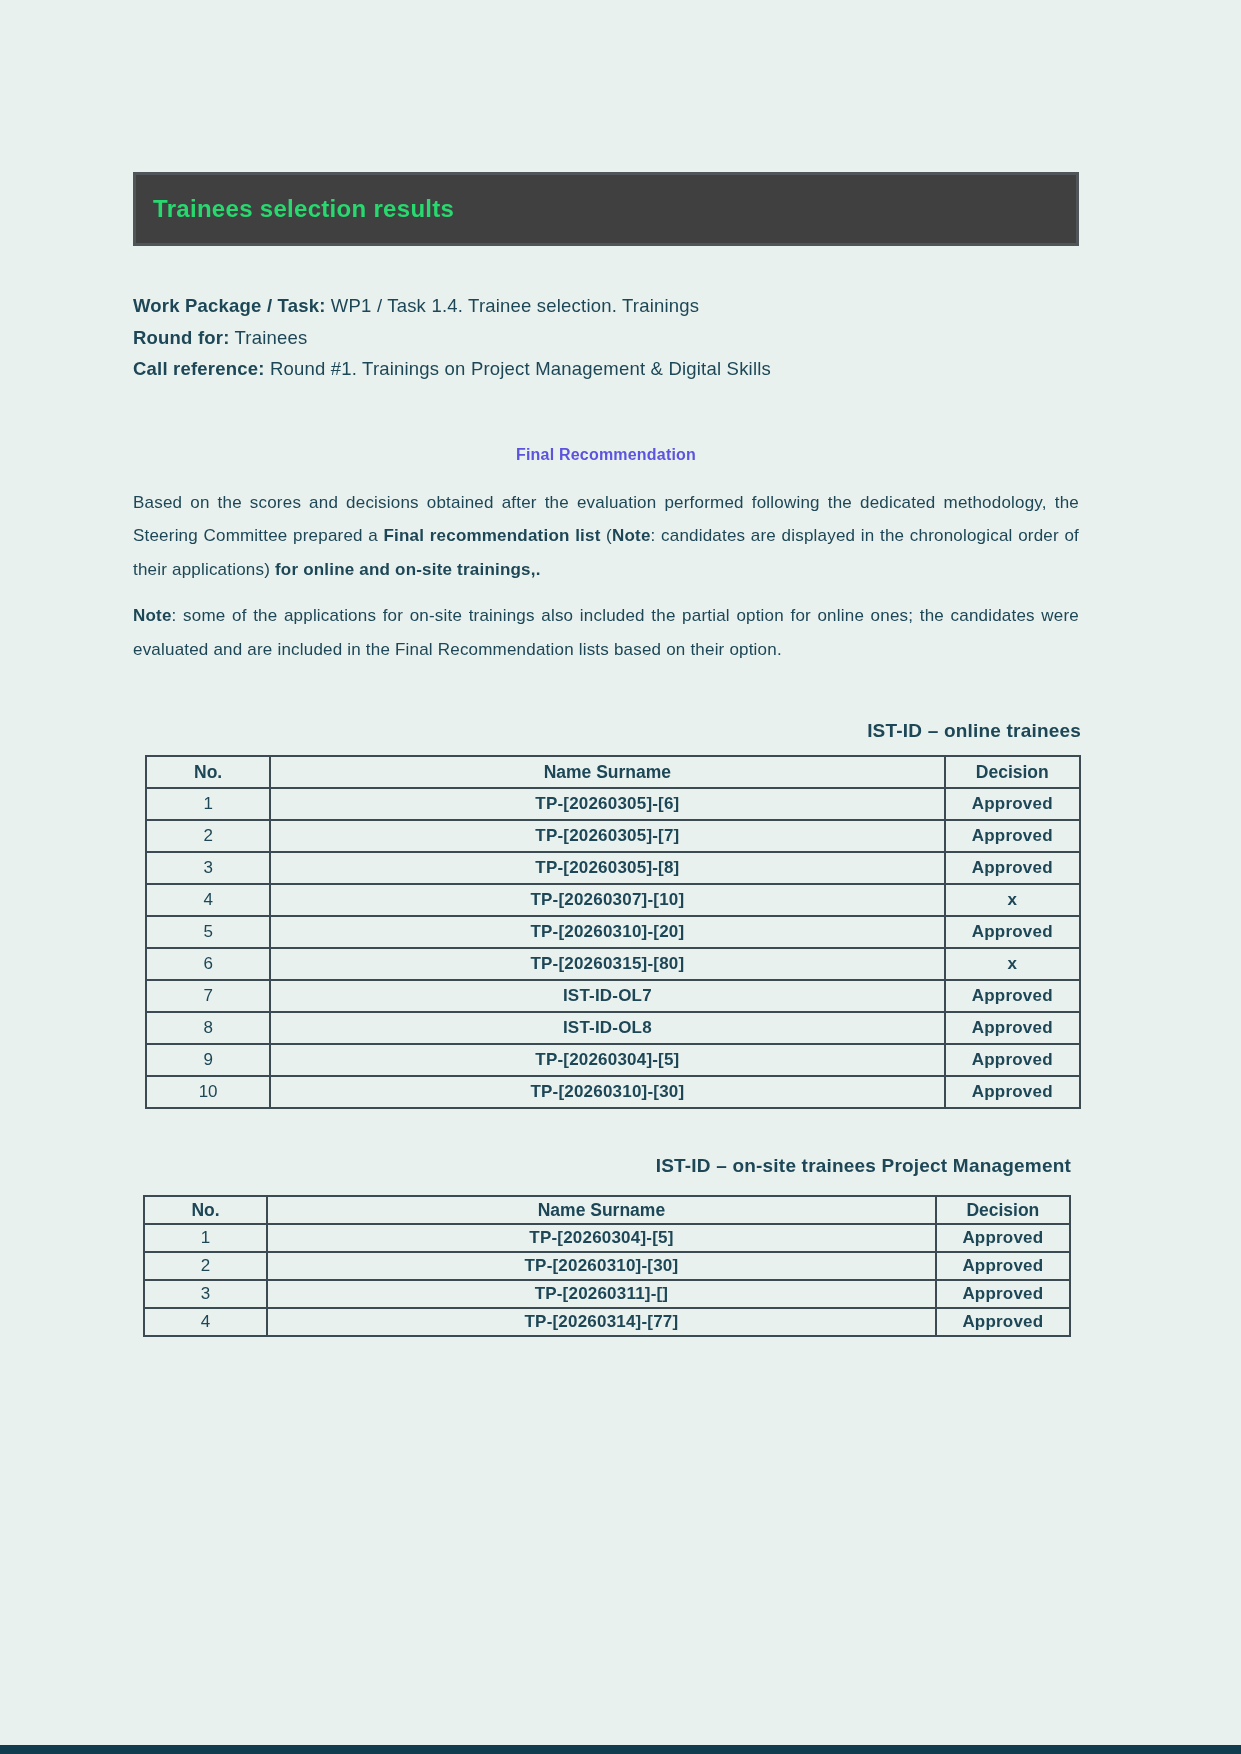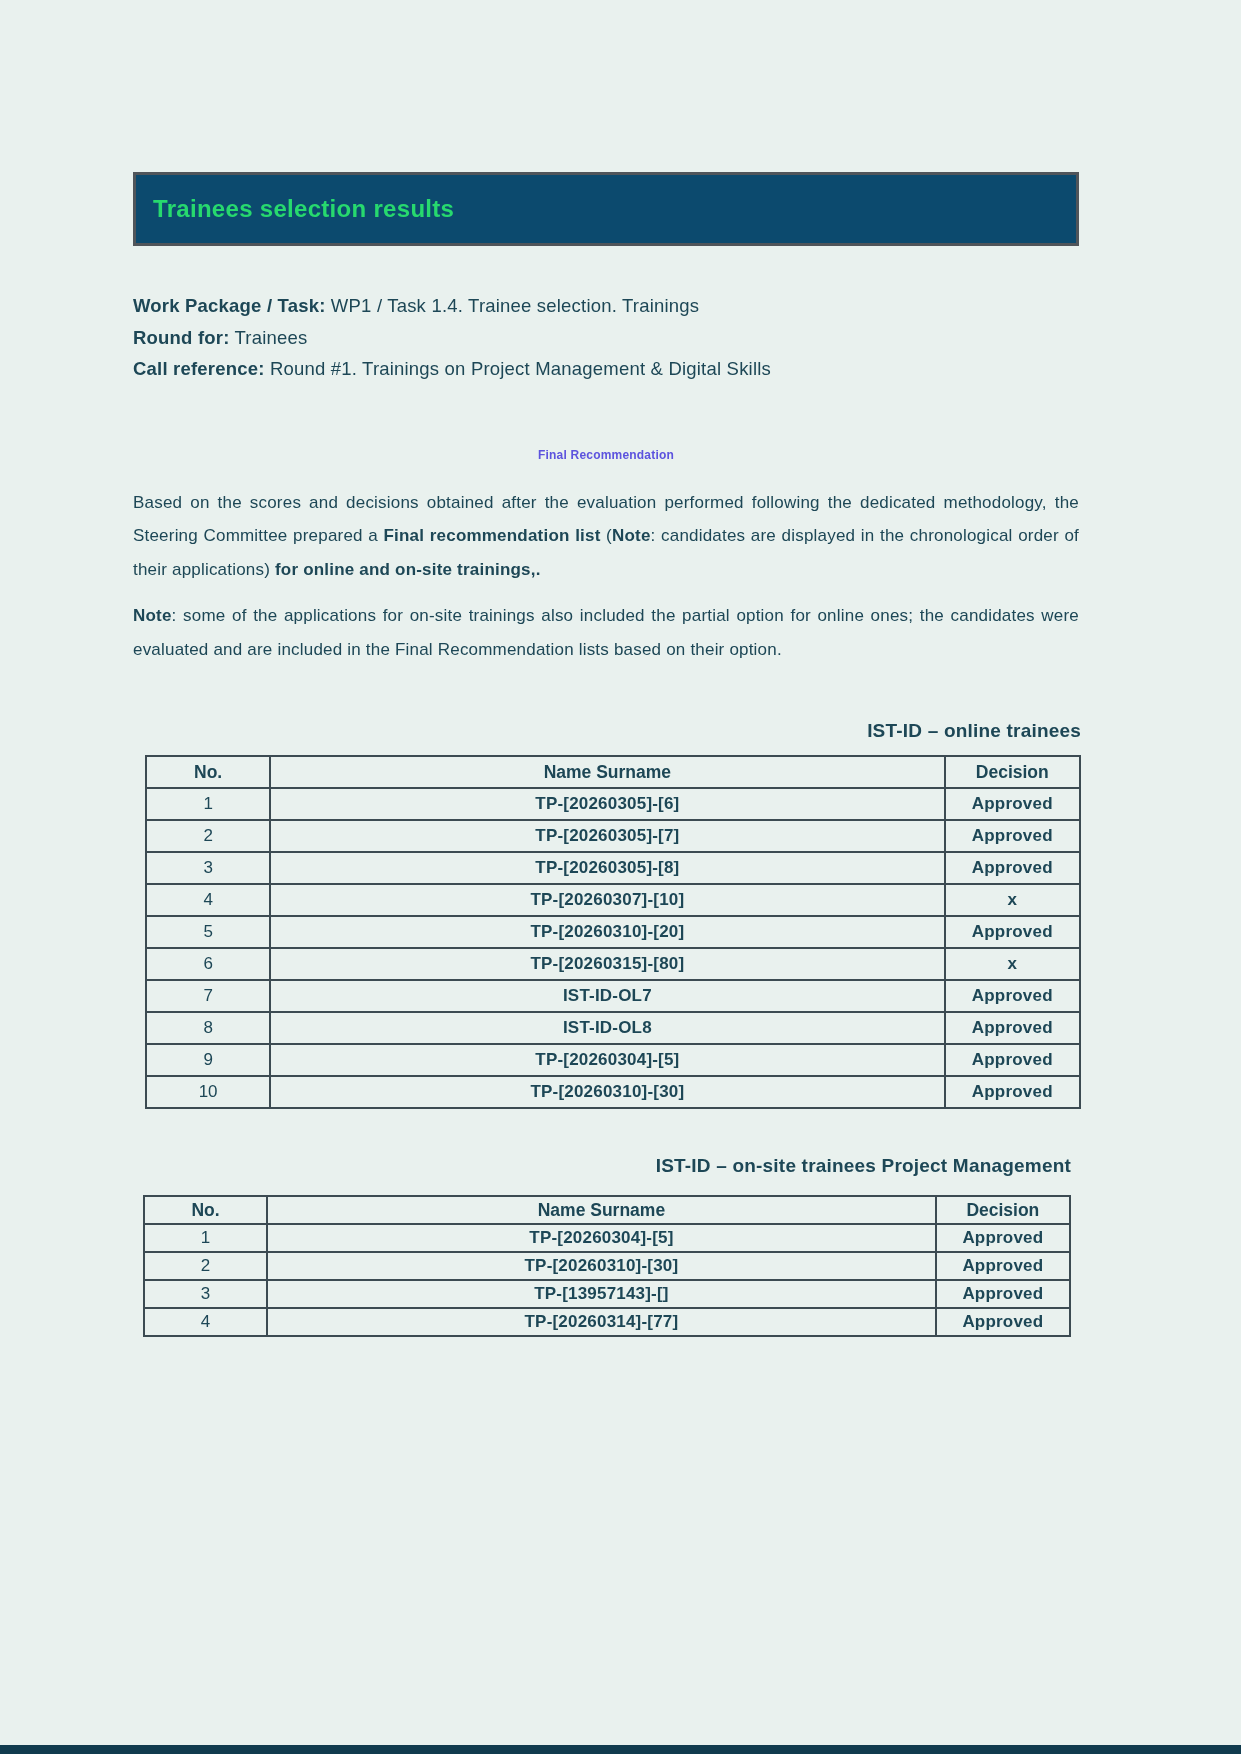--- a/index.html
+++ b/index.html
@@ -15,21 +15,21 @@
   .content {
     position: absolute;
     left: 133px;
     top: 172px;
     width: 946px;
   }
   .banner {
     box-sizing: border-box;
     width: 946px;
     height: 74px;
-    background: #0c4a6e;
+    background: #404040;
     border: 3px solid #50555a;
     display: flex;
     align-items: center;
     padding-left: 17px;
   }
   .banner .title {
     color: #27d96e;
     font-size: 24px;
     font-weight: bold;
     letter-spacing: 0.3px;
@@ -38,21 +38,21 @@
     margin-top: 44px;
     font-size: 18.5px;
     line-height: 31.5px;
     letter-spacing: 0.2px;
   }
   .meta .label { font-weight: bold; }
   .section-heading {
     margin-top: 56px;
     text-align: center;
     color: #5c53de;
-    font-size: 12px;
+    font-size: 16px;
     line-height: 28px;
     font-weight: bold;
     letter-spacing: 0.2px;
   }
   p.body-par {
     margin: 0;
     text-align: justify;
     font-size: 17px;
     line-height: 33.5px;
     letter-spacing: 0.2px;
@@ -213,21 +213,21 @@
     <td class="col-name">TP-[20260304]-[5]</td>
     <td class="col-decision">Approved</td>
   </tr>
         <tr>
     <td class="col-no">2</td>
     <td class="col-name">TP-[20260310]-[30]</td>
     <td class="col-decision">Approved</td>
   </tr>
         <tr>
     <td class="col-no">3</td>
-    <td class="col-name">TP-[13957143]-[]</td>
+    <td class="col-name">TP-[20260311]-[]</td>
     <td class="col-decision">Approved</td>
   </tr>
         <tr>
     <td class="col-no">4</td>
     <td class="col-name">TP-[20260314]-[77]</td>
     <td class="col-decision">Approved</td>
   </tr>
       </tbody>
   </table>
 

